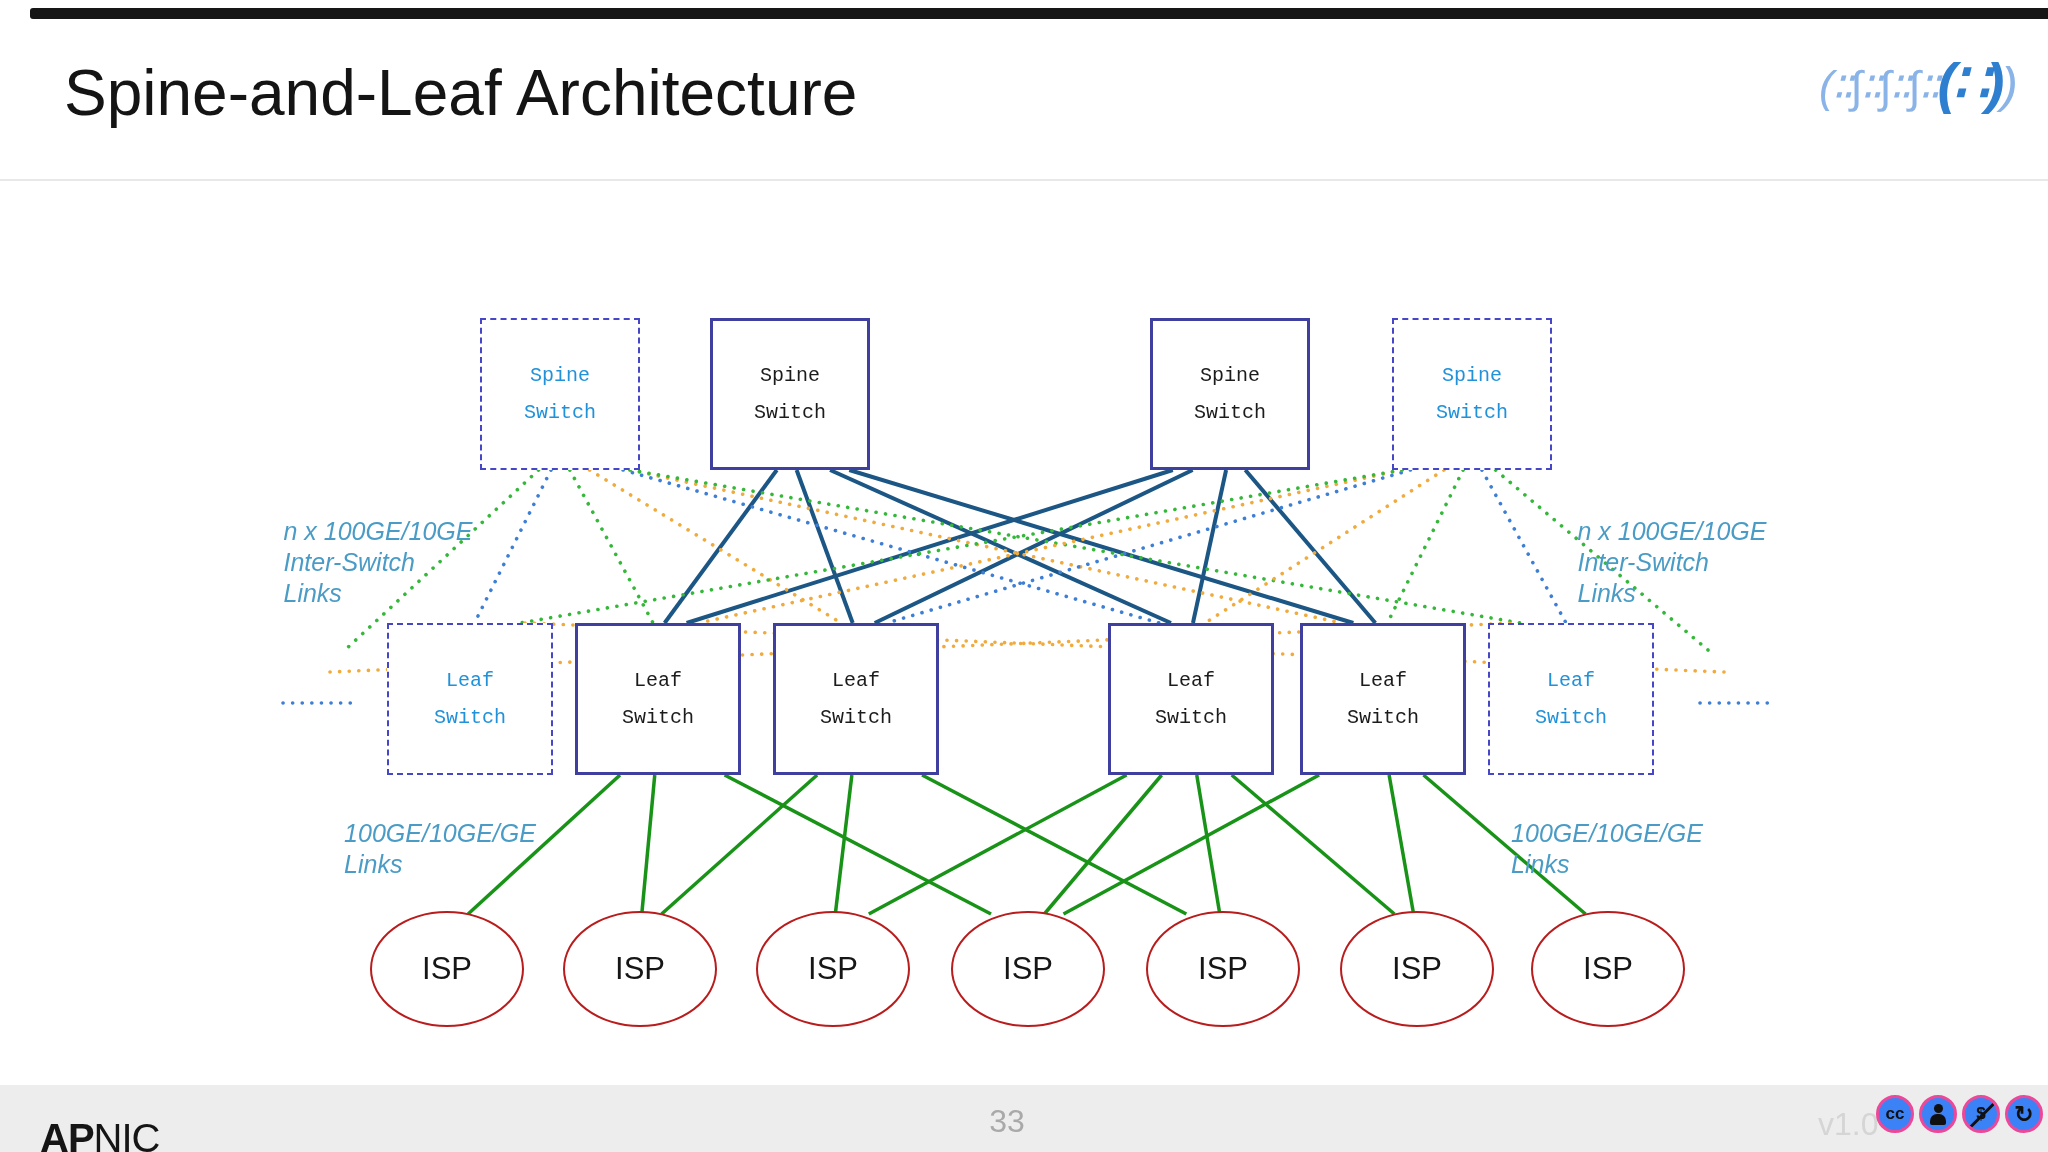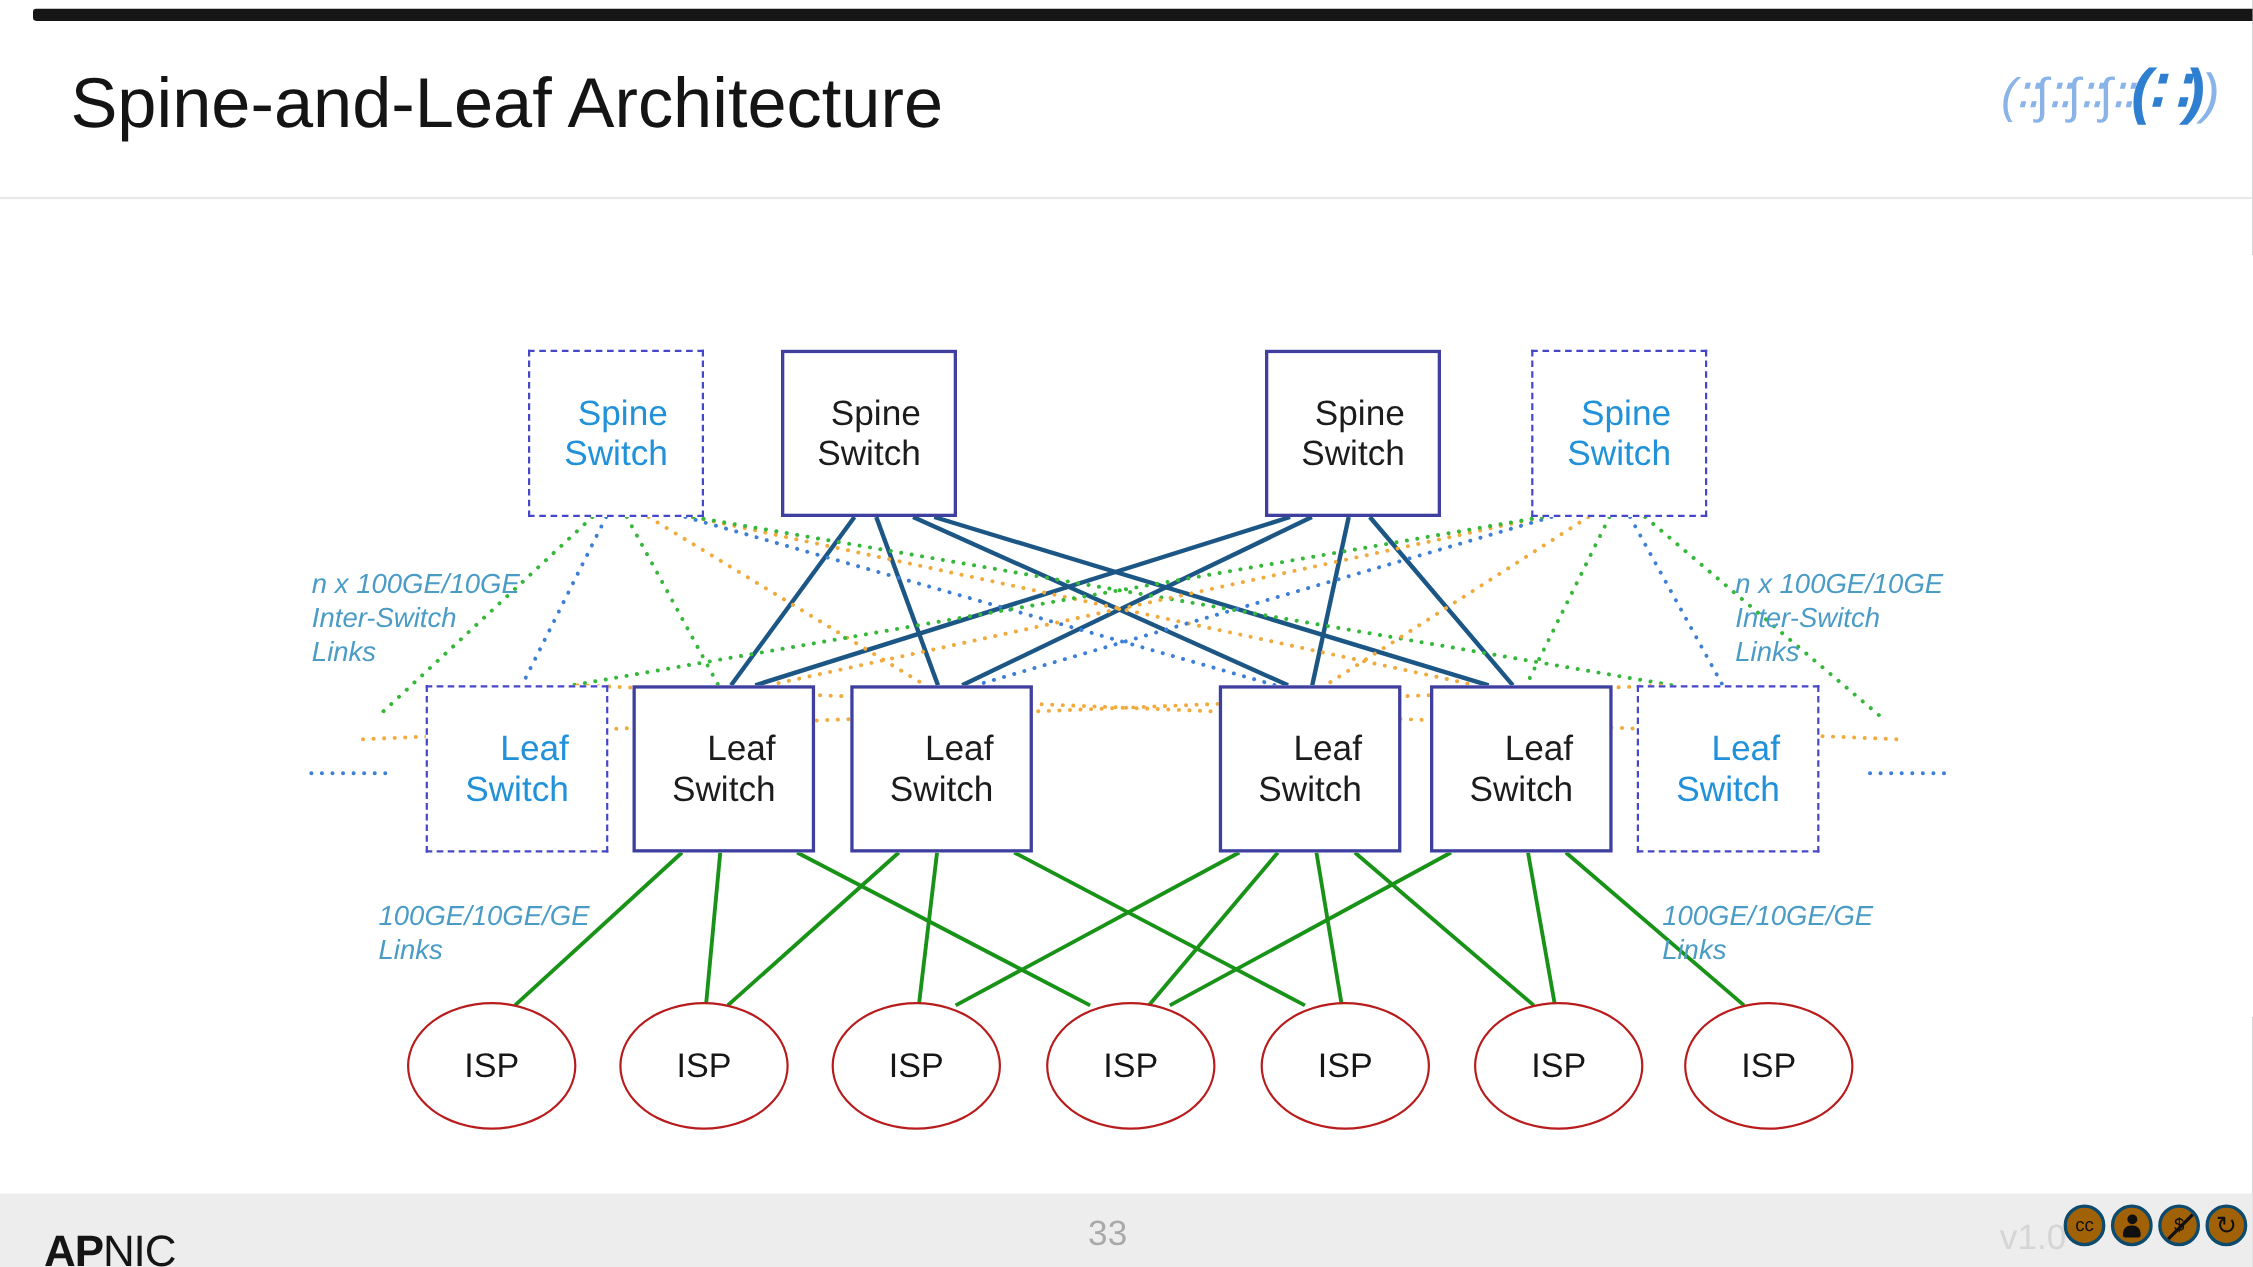--- a/index.html
+++ b/index.html
@@ -8,38 +8,38 @@
   
   .topbar{position:absolute;left:30px;top:8px;right:0;height:11px;background:#161616;border-radius:3px 0 0 3px;}
   .title{position:absolute;left:64px;top:56px;font-size:64px;color:#141414;}
   .hdr-rule{position:absolute;left:0;top:179px;width:100%;height:2px;background:#e8e8e8;}
   .logo{position:absolute;right:30px;top:48px;font-style:italic;white-space:nowrap;line-height:70px;}
   .logo .lt{color:#8ab4e8;font-size:44px;letter-spacing:-2px;}
   .logo .dk{color:#2f7fd0;font-size:56px;font-weight:bold;letter-spacing:-3px;}
   .logo .lt2{color:#8ab4e8;font-size:50px;}
   
   #wires{position:absolute;left:0;top:0;z-index:1;}
-  .node{position:absolute;display:flex;align-items:center;justify-content:center;text-align:right;
+  .node{position:absolute;display:flex;align-items:center;justify-content:center;text-align:center;
         white-space:pre-line;background:#ffffff;box-sizing:border-box;z-index:2;
-        font-size:32px;line-height:37px;color:#1c1c1c;}
+        font-size:20px;line-height:37px;color:#1c1c1c;font-family:Liberation Mono, monospace;}
   .node.solid{border:3px solid #3f3fa0;}
   .node.dashed{border:2px dashed #4646c8;}
   .isp{position:absolute;border:2px solid #b91c1c;border-radius:50%;display:flex;align-items:center;
        justify-content:center;font-size:31px;color:#161616;background:#ffffff;z-index:2;box-sizing:border-box;}
   .lbl{position:absolute;font-style:italic;color:#4a9cc6;font-size:25px;line-height:31px;
        text-align:left;z-index:3;transform:translateX(-50%);white-space:nowrap;}
   
   .footbar{position:absolute;left:0;top:1085px;width:100%;height:67px;background:#ededed;}
   .brand{position:absolute;left:40px;top:1096px;font-size:40px;color:#151515;letter-spacing:-1px;margin-top:20px;}
   .brand .b{font-weight:800;}
   .pagenum{position:absolute;left:957px;top:1103px;width:100px;text-align:center;font-size:32px;color:#a9a9a9;}
   .version{position:absolute;left:1818px;top:1106px;font-size:32px;color:#d5d5d5;}
   .ccrow{position:absolute;left:1876px;top:1095px;display:flex;gap:5px;z-index:2;}
-  .cc{width:38px;height:38px;border:3px solid #0c4a6e;border-radius:50%;background:#a16207;
-      display:flex;align-items:center;justify-content:center;font-weight:normal;font-size:17px;
+  .cc{width:38px;height:38px;border:3px solid #ec4899;border-radius:50%;background:#3b82f6;
+      display:flex;align-items:center;justify-content:center;font-weight:bold;font-size:17px;
       color:#101010;box-sizing:border-box;position:relative;overflow:hidden;}
   .by-g{display:flex;flex-direction:column;align-items:center;}
   .by-head{width:9px;height:9px;border-radius:50%;background:#101010;margin-bottom:1px;}
   .by-body{width:16px;height:11px;border-radius:7px 7px 2px 2px;background:#101010;}
   .cc.nc .strike{position:absolute;left:15px;top:1px;width:3px;height:34px;background:#101010;transform:rotate(45deg);}
   .cc.sa{font-size:23px;}
 </style>
 </head>
 <body>
 

